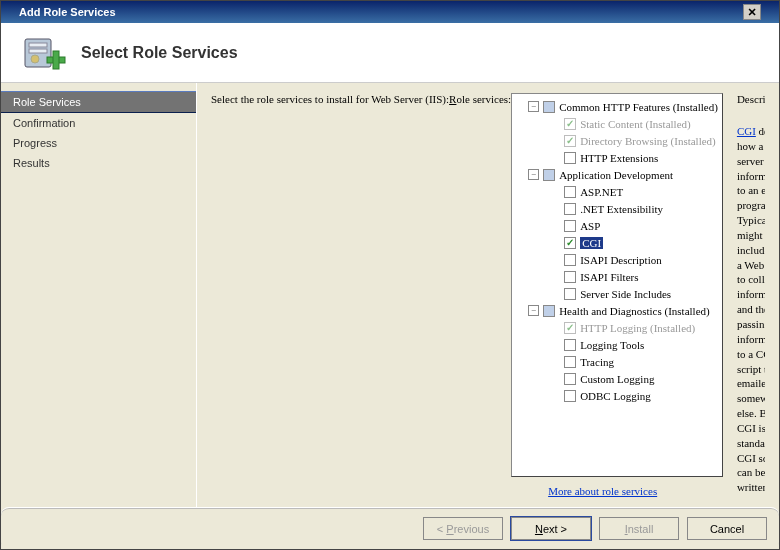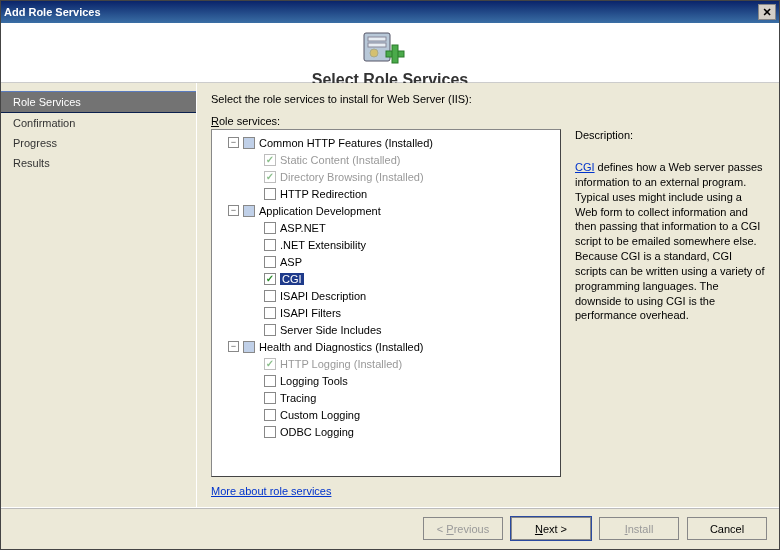--- a/index.html
+++ b/index.html
@@ -1,28 +1,28 @@
 <!DOCTYPE html>
 <html><head>
 <meta charset="utf-8">
 <style>
   * { box-sizing: border-box; margin: 0; padding: 0; }
   body { font-family: Tahoma, "Segoe UI", sans-serif; font-size: 11px; background: #fff; }
   .window { width: 780px; height: 550px; border: 1px solid #444; display: flex; flex-direction: column; background: #ece9d8; }
-  .titlebar { background: linear-gradient(to bottom, #0a246a, #3a6ea5); color: #fff; height: 22px; display: flex; align-items: center; padding: 0 3px; font-weight: bold; }
+  .titlebar { background: linear-gradient(to bottom, #0a246a, #3a6ea5); color: #fff; height: 22px; display: flex; align-items: center; padding: 0 18px; font-weight: bold; }
   .titlebar .title { flex: 1; }
   .titlebar .close { width: 18px; height: 16px; background: #d4d0c8; border: 1px solid #888; color: #000; display: flex; align-items: center; justify-content: center; font-family: Arial; font-size: 11px; font-weight: bold; cursor: pointer; }
-  .header { background: #fff; height: 60px; display: flex; align-items: center; padding: 0 20px; border-bottom: 1px solid #ccc; flex-direction: column; }
+  .header { background: #fff; height: 60px; display: flex; align-items: center; padding: 0 20px; border-bottom: 1px solid #ccc; }
   .header .icon-wrap { width: 48px; height: 48px; margin-right: 12px; position: relative; }
   .header h1 { font-size: 16px; font-weight: bold; color: #333; }
   .body { flex: 1; display: flex; overflow: hidden; }
   .sidebar { width: 195px; background: #ece9d8; padding-top: 8px; }
   .sidebar-item { padding: 4px 12px; color: #333; cursor: pointer; }
   .sidebar-item.active { background: #737373; color: #fff; border-top: 1px solid #5a7bbf; border-bottom: 1px solid #0a1f4d; }
-  .content { flex: 1; background: #ece9d8; padding: 10px 14px; display: flex; flex-direction: column; border-left: 1px solid #fff; overflow: hidden; }
+  .content { flex: 1; background: #ece9d8; padding: 10px 14px; display: flex; flex-direction: row; border-left: 1px solid #fff; overflow: hidden; font-family: Liberation Serif, serif; }
   .instr { margin-bottom: 10px; }
   .role-label { margin-bottom: 2px; }
   .role-label .u { text-decoration: underline; }
   .columns { flex: 1; display: flex; gap: 14px; overflow: hidden; }
   .tree-wrap { flex: 1; display: flex; flex-direction: column; }
   .tree { flex: 1; background: #fff; border: 1px solid #888; overflow-y: scroll; padding: 4px; border-right: 1px solid #444; border-bottom: 1px solid #444; }
   .node { display: flex; align-items: center; height: 17px; white-space: nowrap; }
   .toggle { width: 11px; height: 11px; border: 1px solid #888; color: #555; display: inline-flex; align-items: center; justify-content: center; font-size: 9px; line-height: 1; margin-right: 4px; cursor: pointer; background: #fff; }
   .cbx { width: 12px; height: 12px; border: 1px solid #888; margin-right: 4px; display: inline-flex; align-items: center; justify-content: center; background: #fff; flex-shrink: 0; }
   .cbx.partial { background: #c0d0e8; }
@@ -30,22 +30,22 @@
   .cbx.disabled { opacity: 0.55; }
   .node .lbl { }
   .node .lbl.disabled { color: #999; }
   .node .lbl.selected { background: #1e3a8a; color: #fff; outline: 1px dotted #fff; padding: 0 2px; }
   .indent0 { padding-left: 12px; }
   .indent2 { padding-left: 48px; }
   .desc { width: 190px; }
   .desc .desc-title { margin-bottom: 19px; }
   .desc .desc-body { line-height: 1.35; }
   .desc .link { color: #0033cc; text-decoration: underline; cursor: pointer; }
-  .more-link { color: #0033cc; text-decoration: underline; margin-top: 8px; display: inline-block; cursor: pointer; }
-  .footer { height: 42px; border-top: 1px solid #fff; display: flex; align-items: center; justify-content: flex-end; gap: 8px; padding: 0 12px; background: #ece9d8; box-shadow: inset 0 1px 0 #bbb; }
+  .more-link { color: #0033cc; text-decoration: underline; margin-top: 8px; display: inline-block; cursor: pointer; margin-left: 37px; }
+  .footer { height: 42px; border-top: 1px solid #fff; display: flex; align-items: center; justify-content: flex-end; gap: 8px; padding: 0 12px; background: #ece9d8; box-shadow: inset 0 1px 0 #bbb; border-radius: 8px; }
   .btn { min-width: 80px; height: 23px; border: 1px solid #888; background: #ece9d8; cursor: pointer; font-family: inherit; font-size: 11px; padding: 0 10px; }
   .btn.default { outline: 1px solid #2a4aa0; }
   .btn:disabled { color: #999; cursor: default; }
   .btn .u { text-decoration: underline; }
 </style>
 </head>
 <body>
 
 <div class="window">
   <div class="titlebar">
@@ -92,21 +92,21 @@
               <div class="node indent2">
                 <span class="cbx checked disabled"></span>
                 <span class="lbl disabled">Static Content  (Installed)</span>
               </div>
               <div class="node indent2">
                 <span class="cbx checked disabled"></span>
                 <span class="lbl disabled">Directory Browsing  (Installed)</span>
               </div>
               <div class="node indent2">
                 <span class="cbx"></span>
-                <span class="lbl">HTTP Redirection</span>
+                <span class="lbl">HTTP Extensions</span>
               </div>
               <div class="node indent0">
                 <span class="toggle">−</span>
                 <span class="cbx partial"></span>
                 <span class="lbl">Application Development</span>
               </div>
               <div class="node indent2">
                 <span class="cbx"></span>
                 <span class="lbl">ASP.NET</span>
               </div>

